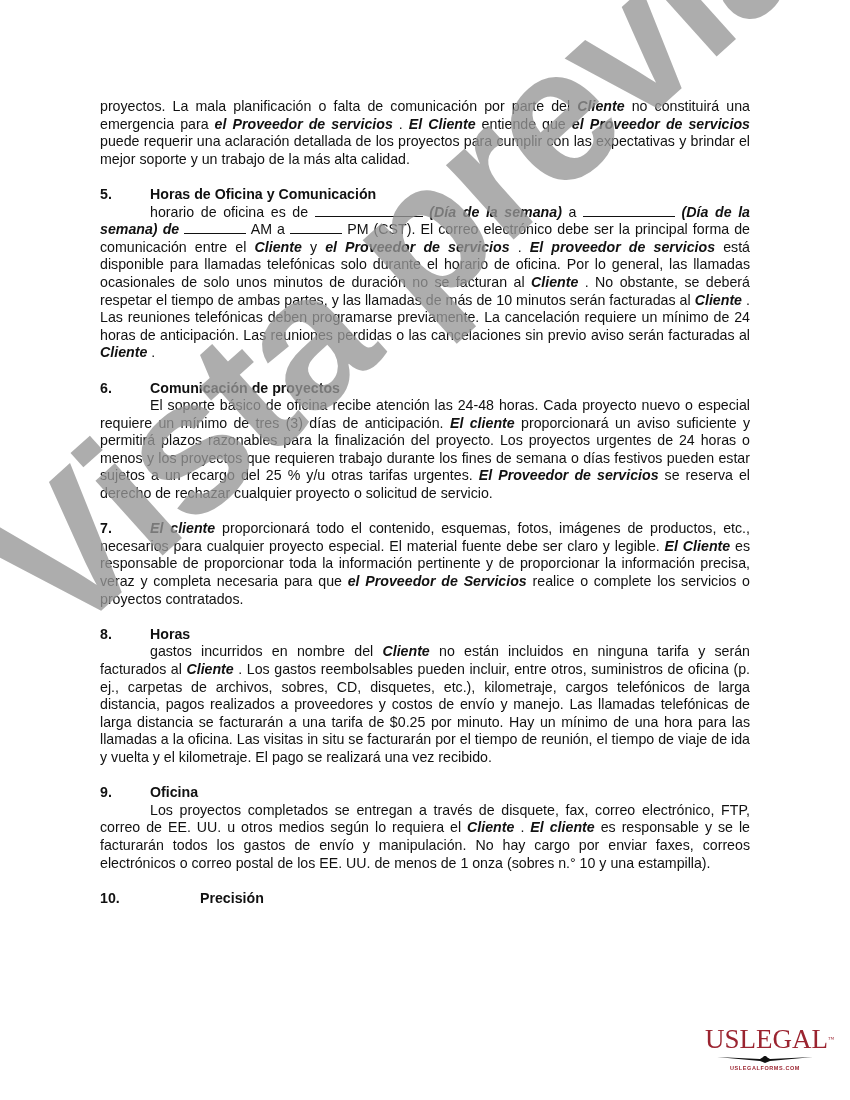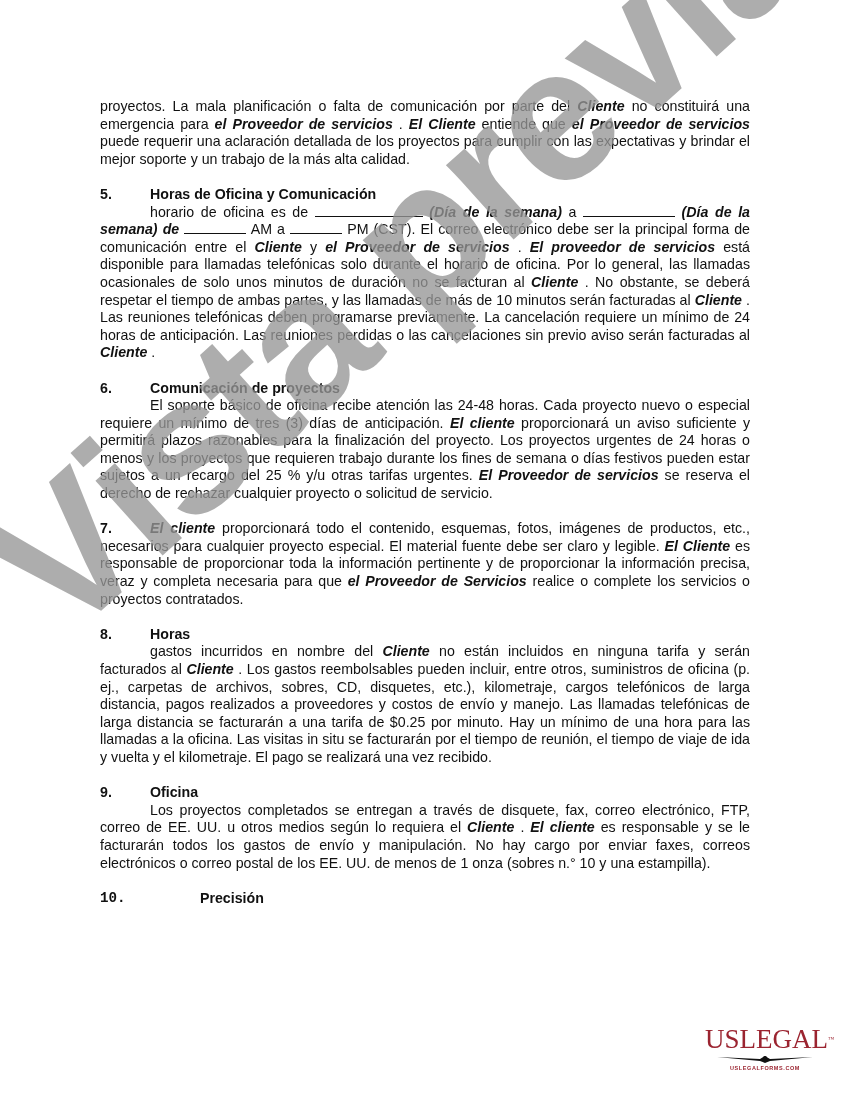--- a/index.html
+++ b/index.html
@@ -5,21 +5,21 @@
   html, body { margin: 0; padding: 0; }
   body {
     width: 850px; height: 1100px; background: #ffffff; position: relative; overflow: hidden;
     font-family: "Liberation Sans", sans-serif; color: #111111;
   }
   .page { position: absolute; left: 100px; top: 98px; width: 650px; }
   p { margin: 0; font-size: 14.2px; line-height: 17.6px; text-align: justify; }
   .para-gap { height: 17.6px; }
   .heading { font-weight: bold; font-size: 14.2px; line-height: 17.6px; display: flex; }
   .num { display: inline-block; width: 50px; font-weight: bold; }
-  .num-wide { display: inline-block; width: 100px; font-weight: bold; font-family: Liberation Mono, monospace; }
+  .num-wide { display: inline-block; width: 100px; font-weight: bold; }
   .indent { text-indent: 50px; }
   .bi { font-weight: bold; font-style: italic; }
   .blank { display: inline-block; border-bottom: 1px solid #111; height: 12px; vertical-align: baseline; }
   .inline-num { font-weight: bold; display: inline-block; width: 50px; text-indent: 0; }
   .watermark {
     position: absolute; left: 20px; top: 500px; width: 900px;
     transform-origin: left center; transform: rotate(-42deg);
     font-family: "Liberation Sans", sans-serif; font-weight: bold; font-size: 190px;
     color: rgba(150,150,150,0.78); letter-spacing: -4px; white-space: nowrap; pointer-events: none;
     line-height: 1;

